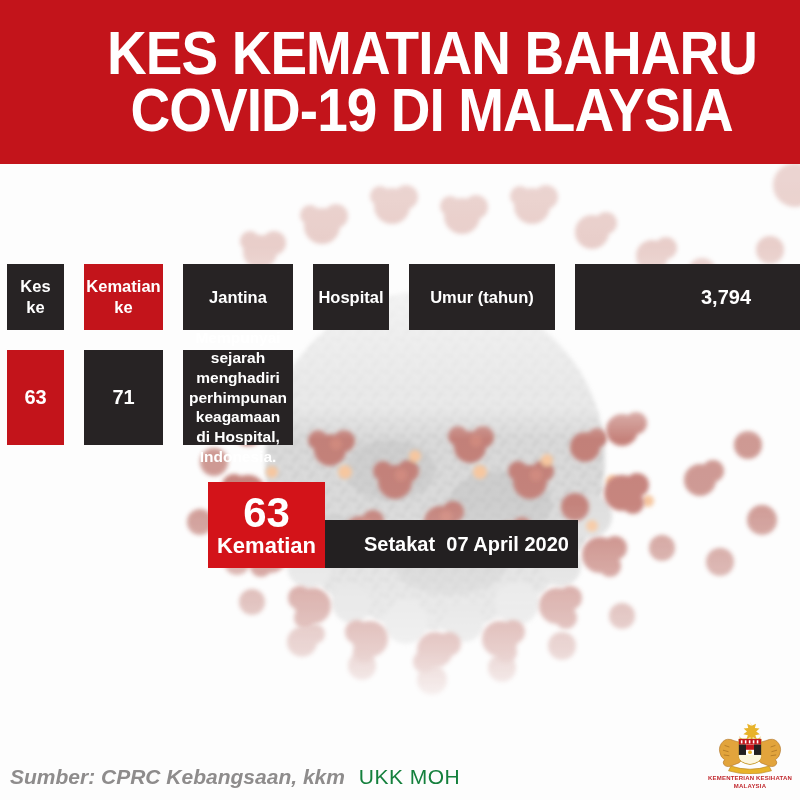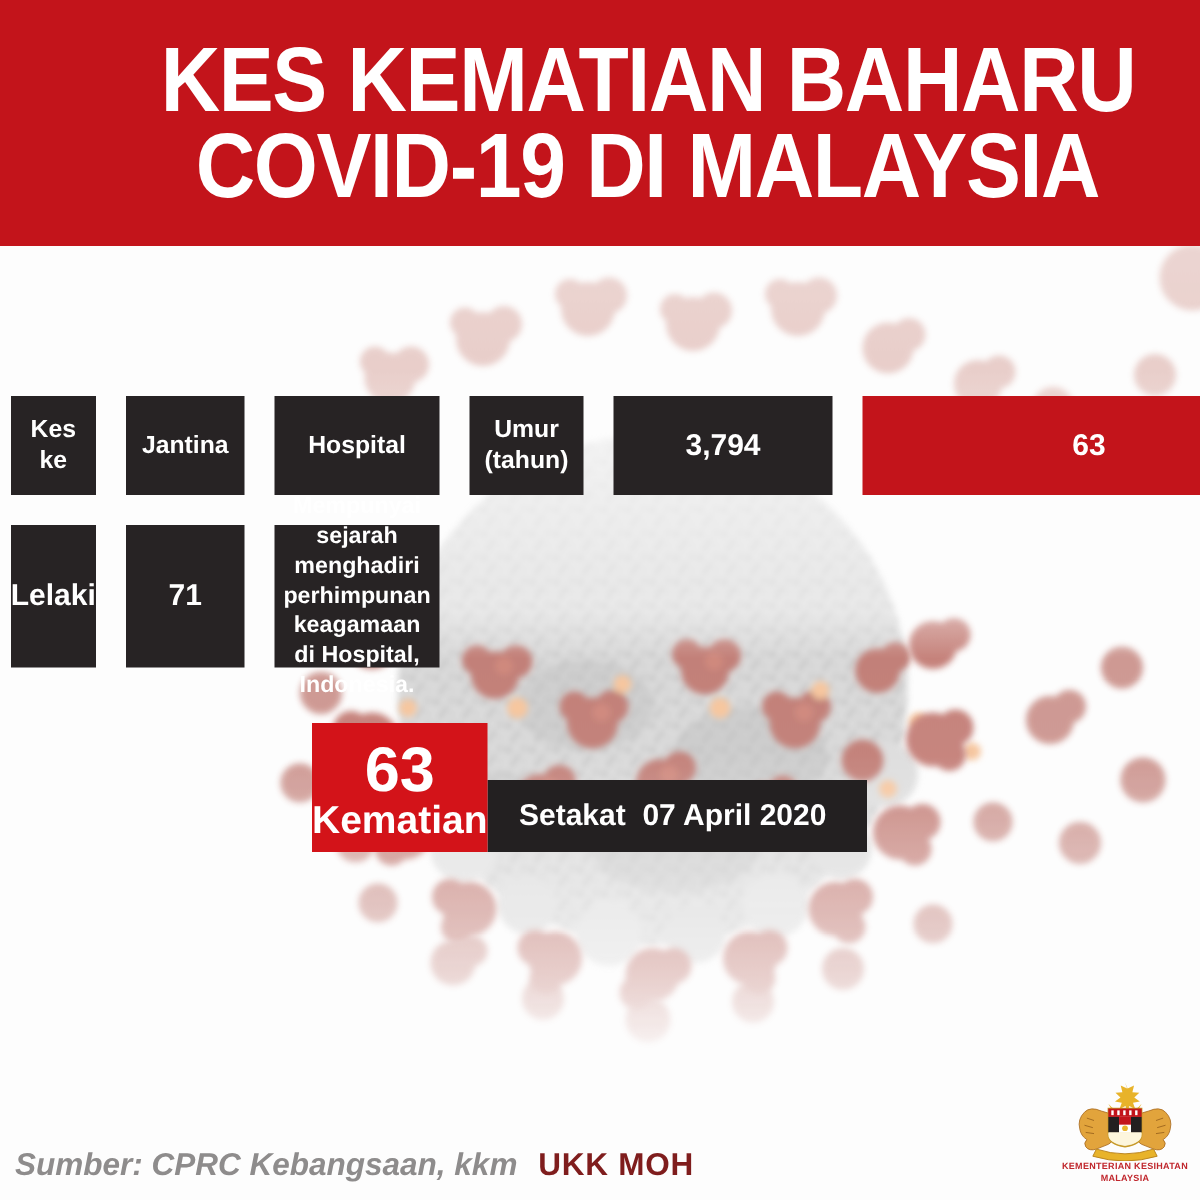--- a/index.html
+++ b/index.html
@@ -36,34 +36,34 @@
   .cell.hdr{font-size:16.5px;line-height:1.25;}
   .cell.val{font-size:20px;text-align:right;}
   .cell.small{font-size:15.5px;line-height:1.28;}
   
   .count-box{
     position:absolute;left:208px;top:482px;width:117px;height:86px;
     background:#d31319;color:#fff;display:flex;flex-direction:column;
     align-items:center;justify-content:center;z-index:5;
   }
   .count-value{font-size:42px;font-weight:700;line-height:42px;}
-  .count-label{font-size:26px;font-weight:700;line-height:24px;}
+  .count-label{font-size:22px;font-weight:700;line-height:24px;}
   .date-box{
     position:absolute;left:325px;top:520px;width:253px;height:48px;
     background:#232021;color:#fff;display:flex;align-items:center;
-    padding-left:21px;box-sizing:border-box;z-index:4;
+    padding-left:39px;box-sizing:border-box;z-index:4;
     font-size:20px;font-weight:700;white-space:pre;
   }
   
   .source-line{
     position:absolute;left:10px;top:765px;z-index:4;font-size:21px;
     color:#8e8c8c;white-space:nowrap;
   }
   .source-text{font-style:italic;font-weight:700;}
-  .source-org{font-style:normal;font-weight:700;color:#7f1d1d;margin-left:8px;letter-spacing:.5px;}
+  .source-org{font-style:normal;font-weight:400;color:#15803d;margin-left:8px;letter-spacing:.5px;}
   
   .moh-logo{
     position:absolute;left:703px;top:720px;width:94px;z-index:4;
     display:flex;flex-direction:column;align-items:center;
   }
   .moh-caption{
     color:#c0272d;font-size:6px;font-weight:700;line-height:7px;
     text-align:center;letter-spacing:.2px;margin-top:1px;
   }
 </style>
@@ -325,27 +325,27 @@
     </g>
   </svg>
 
   <header class="banner">
     <div class="title-line">KES KEMATIAN BAHARU</div>
     <div class="title-line">COVID-19 DI MALAYSIA</div>
   </header>
 
   <div class="dtable">
     <div class="cell hdr">Kes ke</div>
+    <div class="cell hdr red">Kematian ke</div>
     <div class="cell hdr">Jantina</div>
     <div class="cell hdr">Hospital</div>
     <div class="cell hdr">Umur (tahun)</div>
 
     <div class="cell val">3,794</div>
     <div class="cell val red">63</div>
-    <div class="cell val">Lelaki</div>
     <div class="cell val">71</div>
     <div class="cell small">Mempunyai sejarah menghadiri perhimpunan keagamaan di Hospital, Indonesia.</div>
   </div>
 
   <div class="count-box">
     <div class="count-value">63</div>
     <div class="count-label">Kematian</div>
   </div>
   <div class="date-box">
     <span>Setakat  07 April 2020</span>

